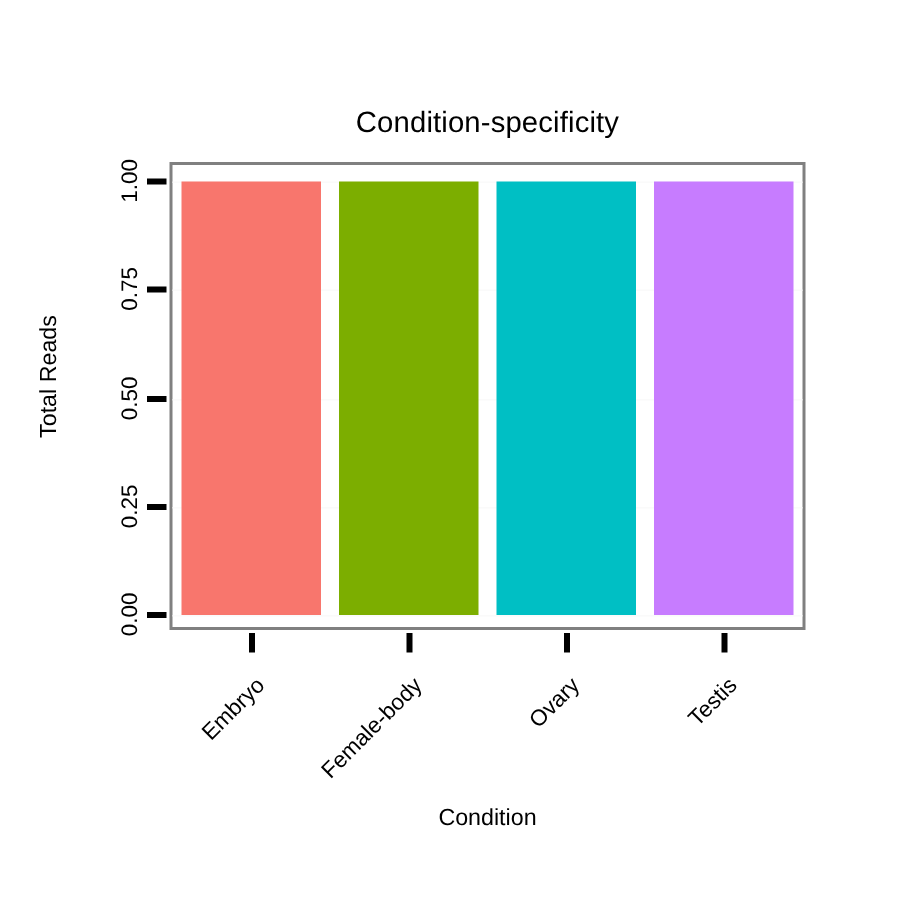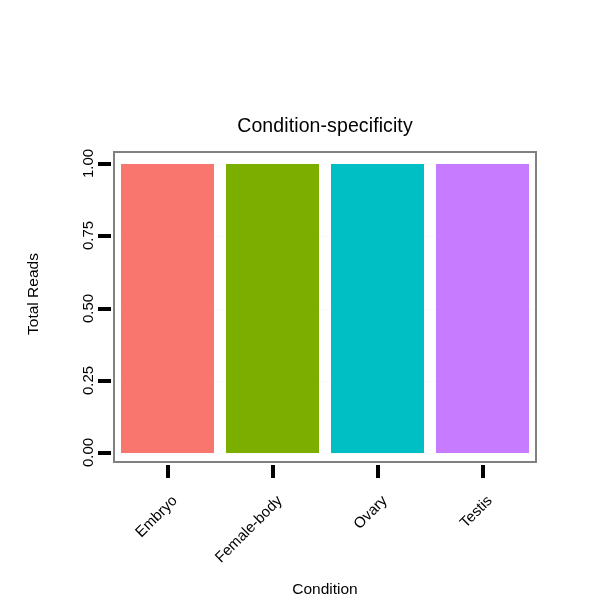--- a/index.html
+++ b/index.html
@@ -14,21 +14,20 @@
     overflow: hidden;
     font-family: "Liberation Sans", sans-serif;
     color: #000000;
   }
 
   #chart-root {
     position: absolute;
     left: 0; top: 0;
     width: 600px;
     height: 500px;
-    margin-top: 43px;
   }
 
   
   .chart-title {
     position: absolute;
     left: 0;
     top: 71px;
     width: 650px;
     text-align: center;
     font-size: 19.5px;

